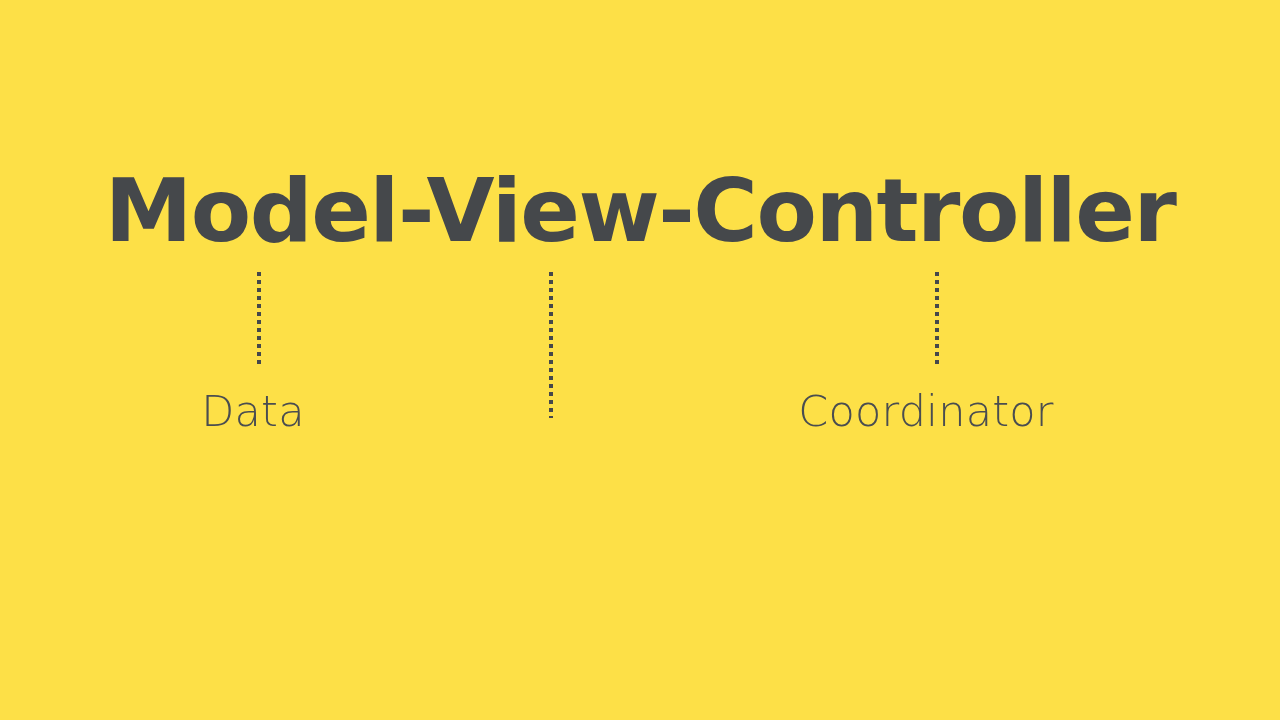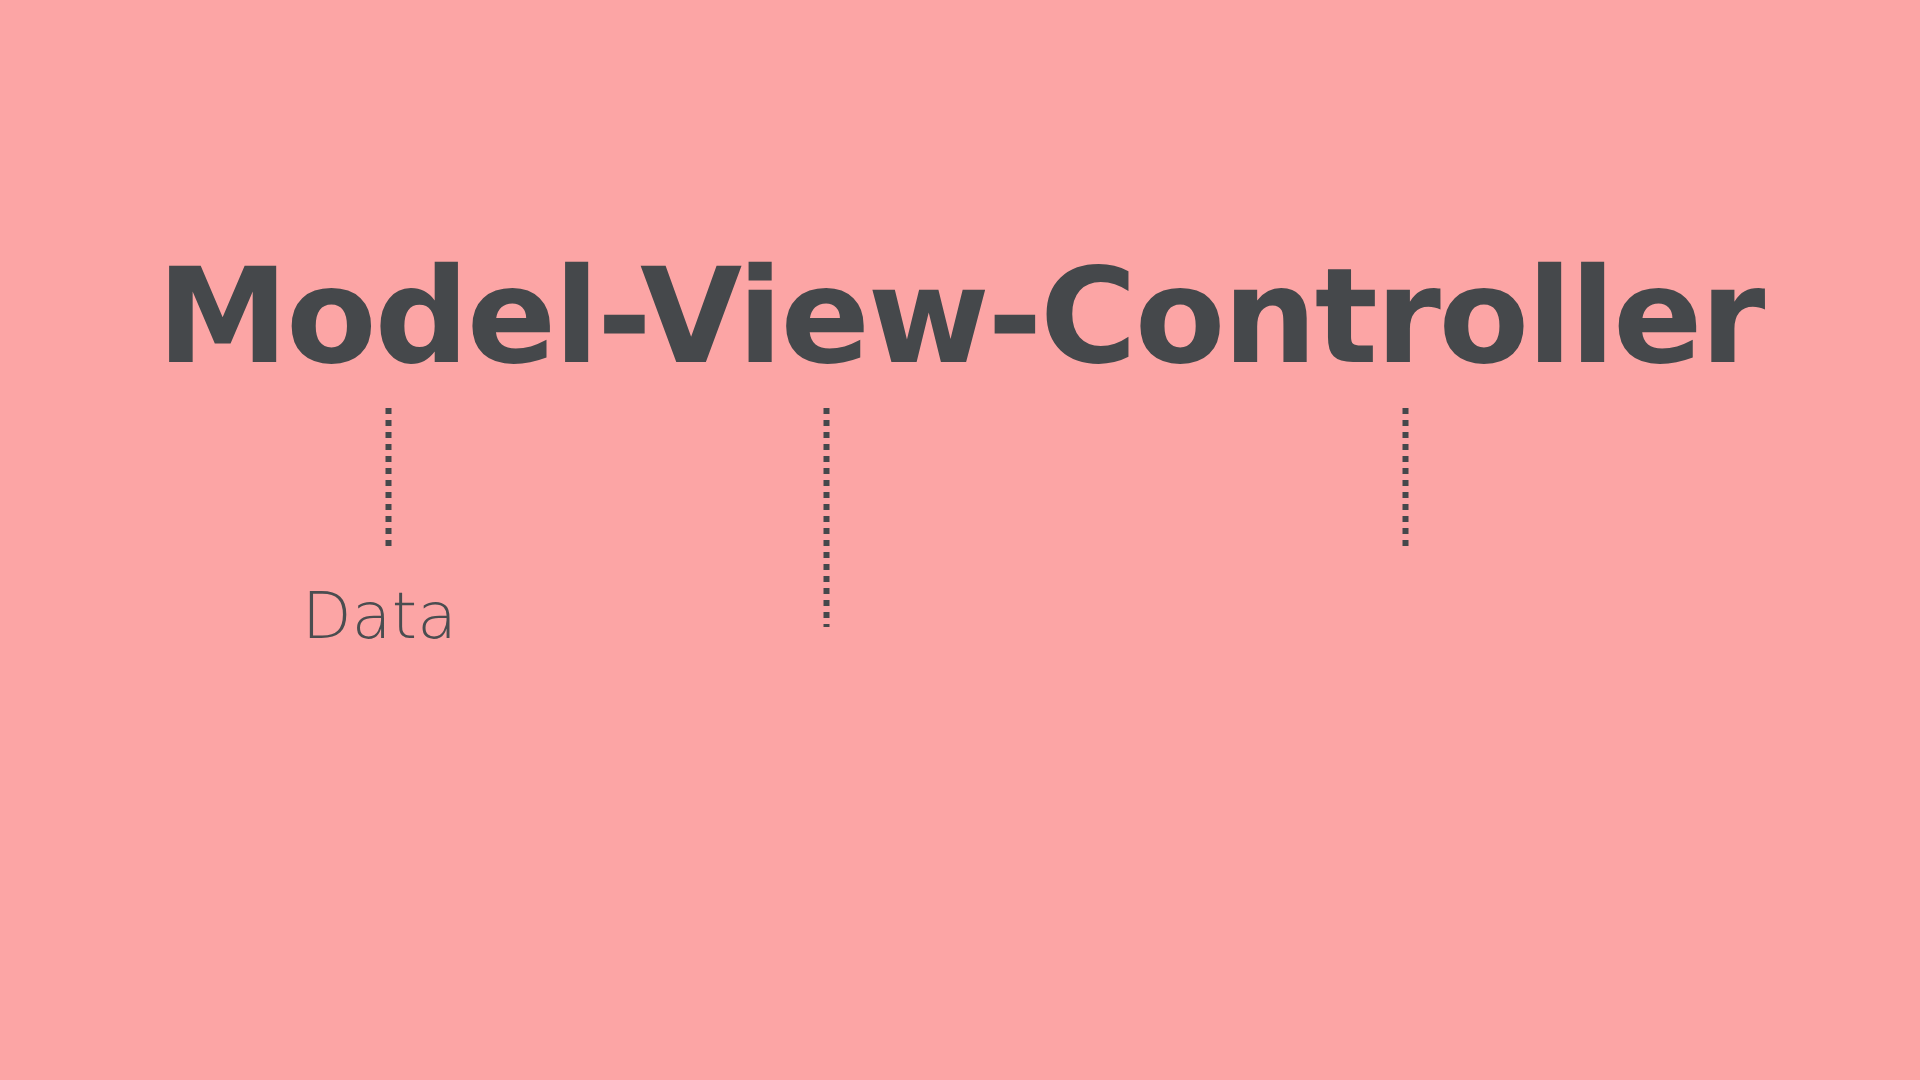--- a/index.html
+++ b/index.html
@@ -8,21 +8,21 @@
     background: #ffffff;
   }
   body {
     font-family: "DejaVu Sans", "Liberation Sans", sans-serif;
   }
 
   #slide {
     position: relative;
     width: 1280px;
     height: 720px;
-    background: #fca5a5;
+    background: #fde047;
     overflow: hidden;
   }
 
   
   .title {
     position: absolute;
     left: 0;
     top: 163px;
     width: 1280px;
     text-align: center;
@@ -74,14 +74,15 @@
 
 <div id="slide">
 
   <div class="title">Model-View-Controller</div>
 
   <div class="connector c1"></div>
   <div class="connector c2"></div>
   <div class="connector c3"></div>
 
   <div class="leaf-label l1">Data</div>
+  <div class="leaf-label l3">Coordinator</div>
 
 </div>
 
 </body></html>

